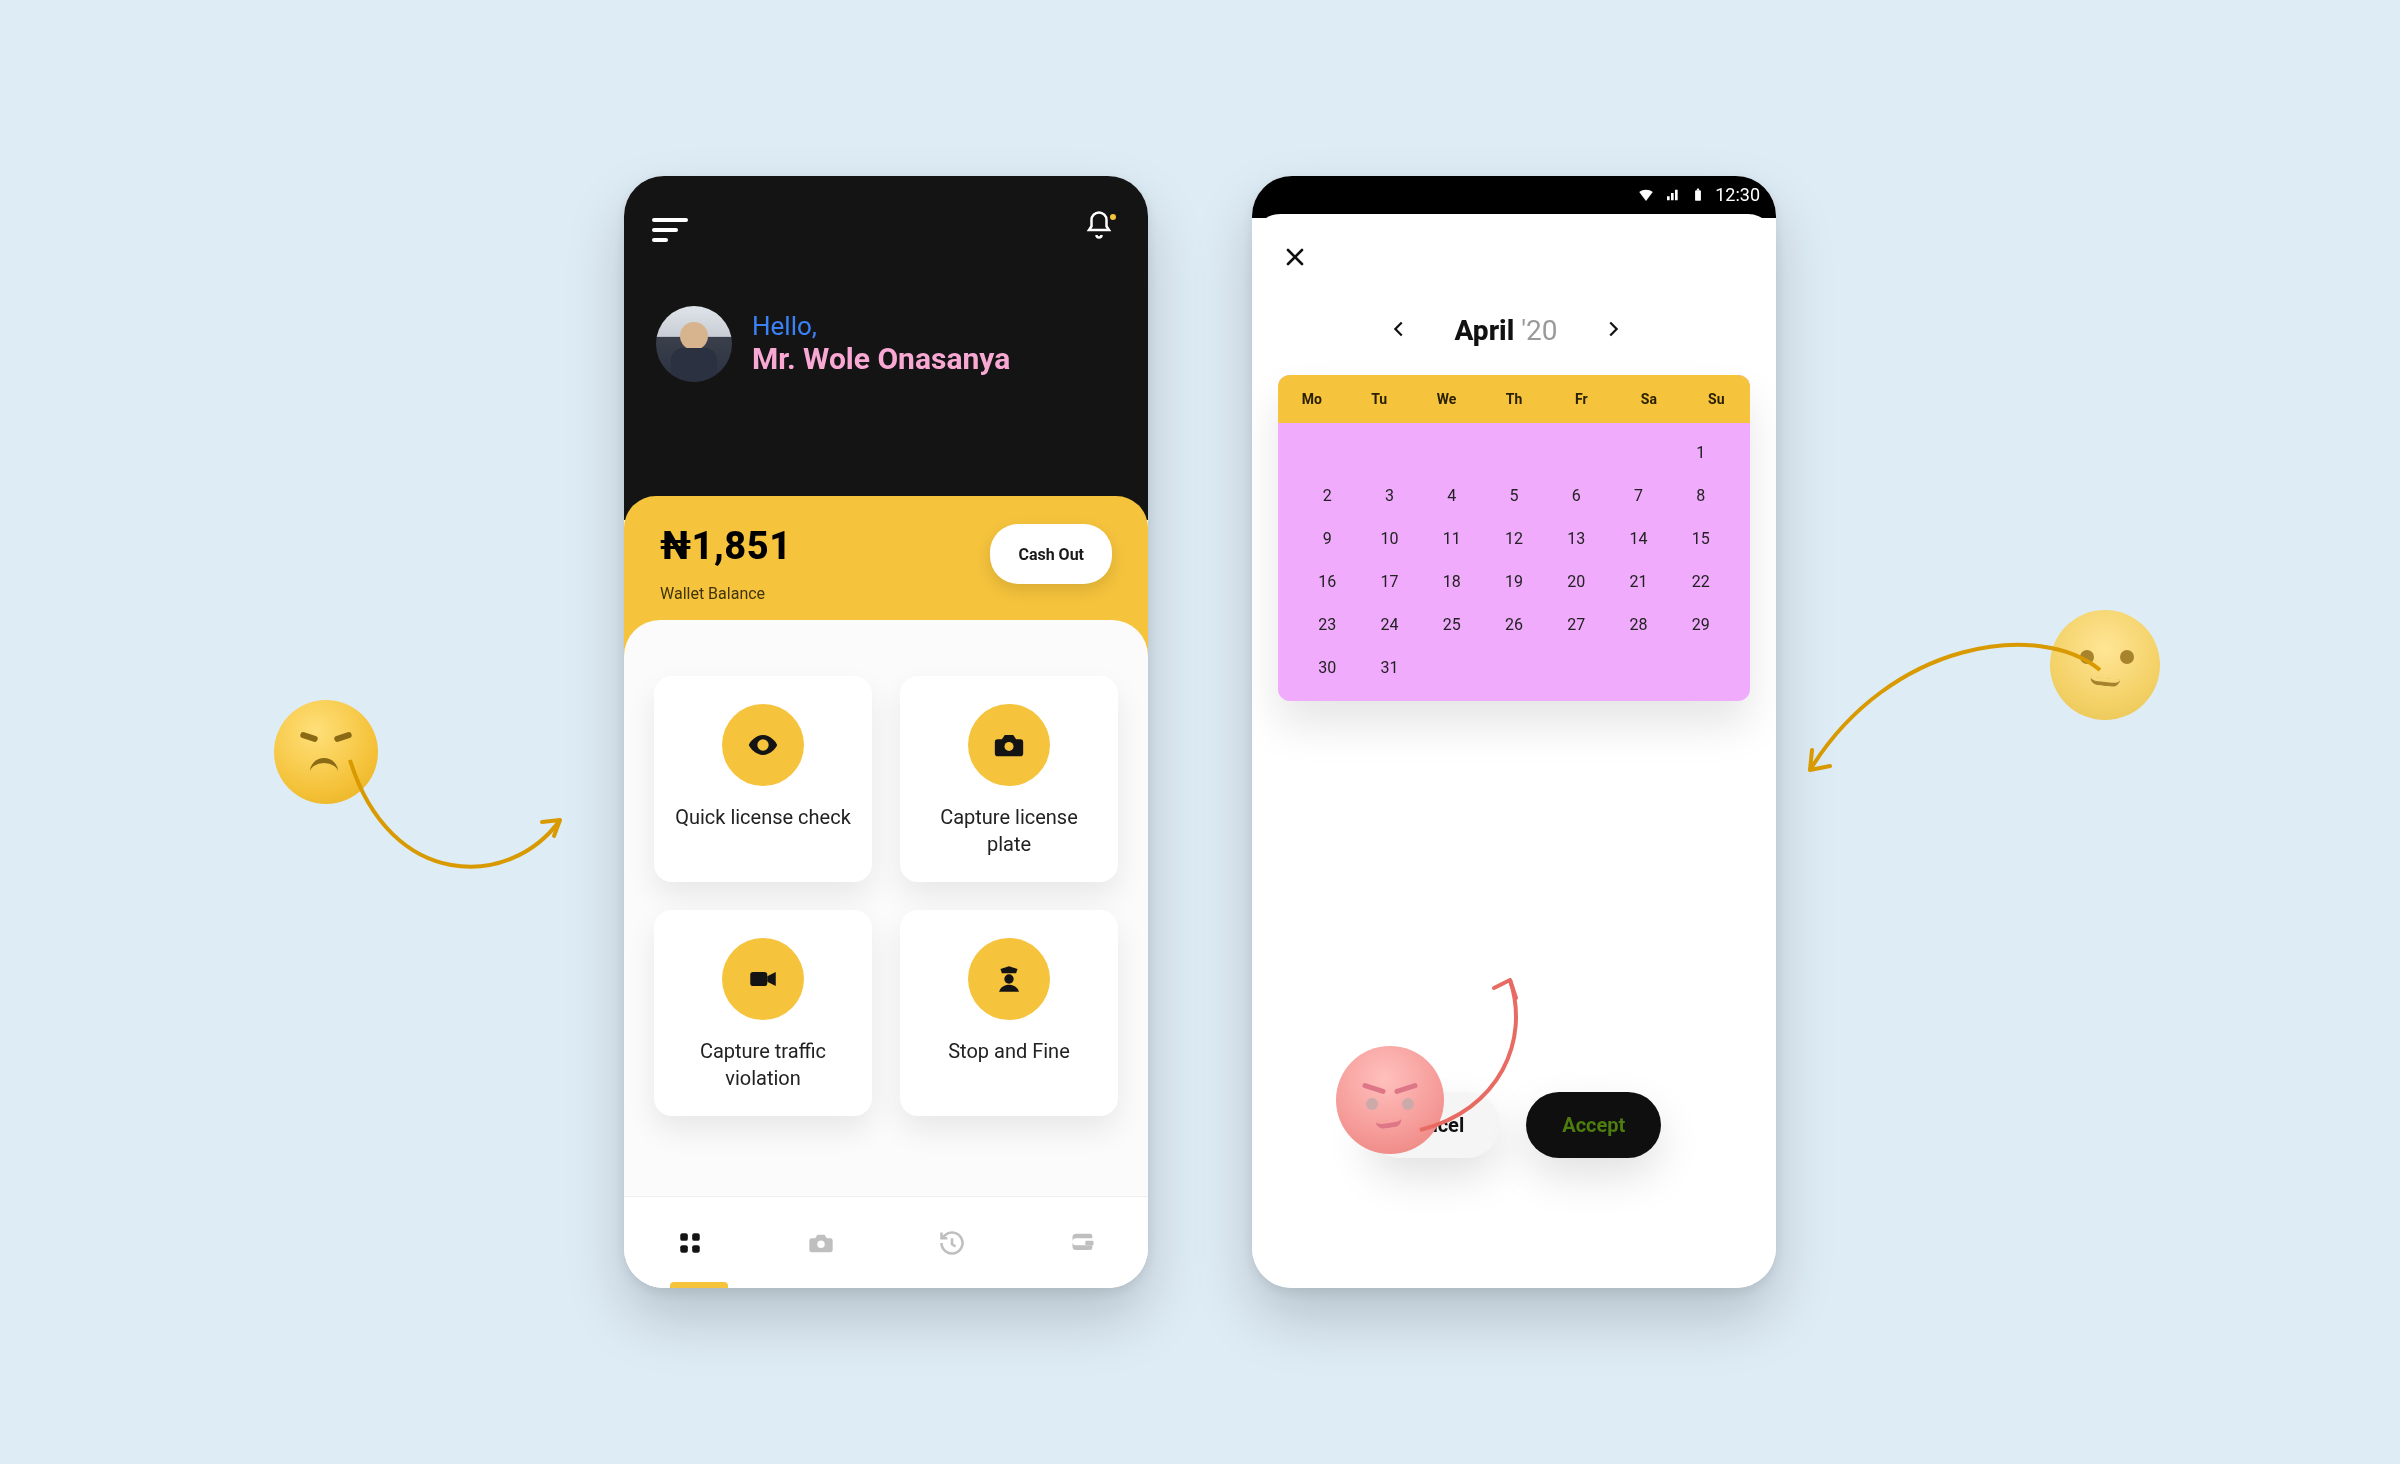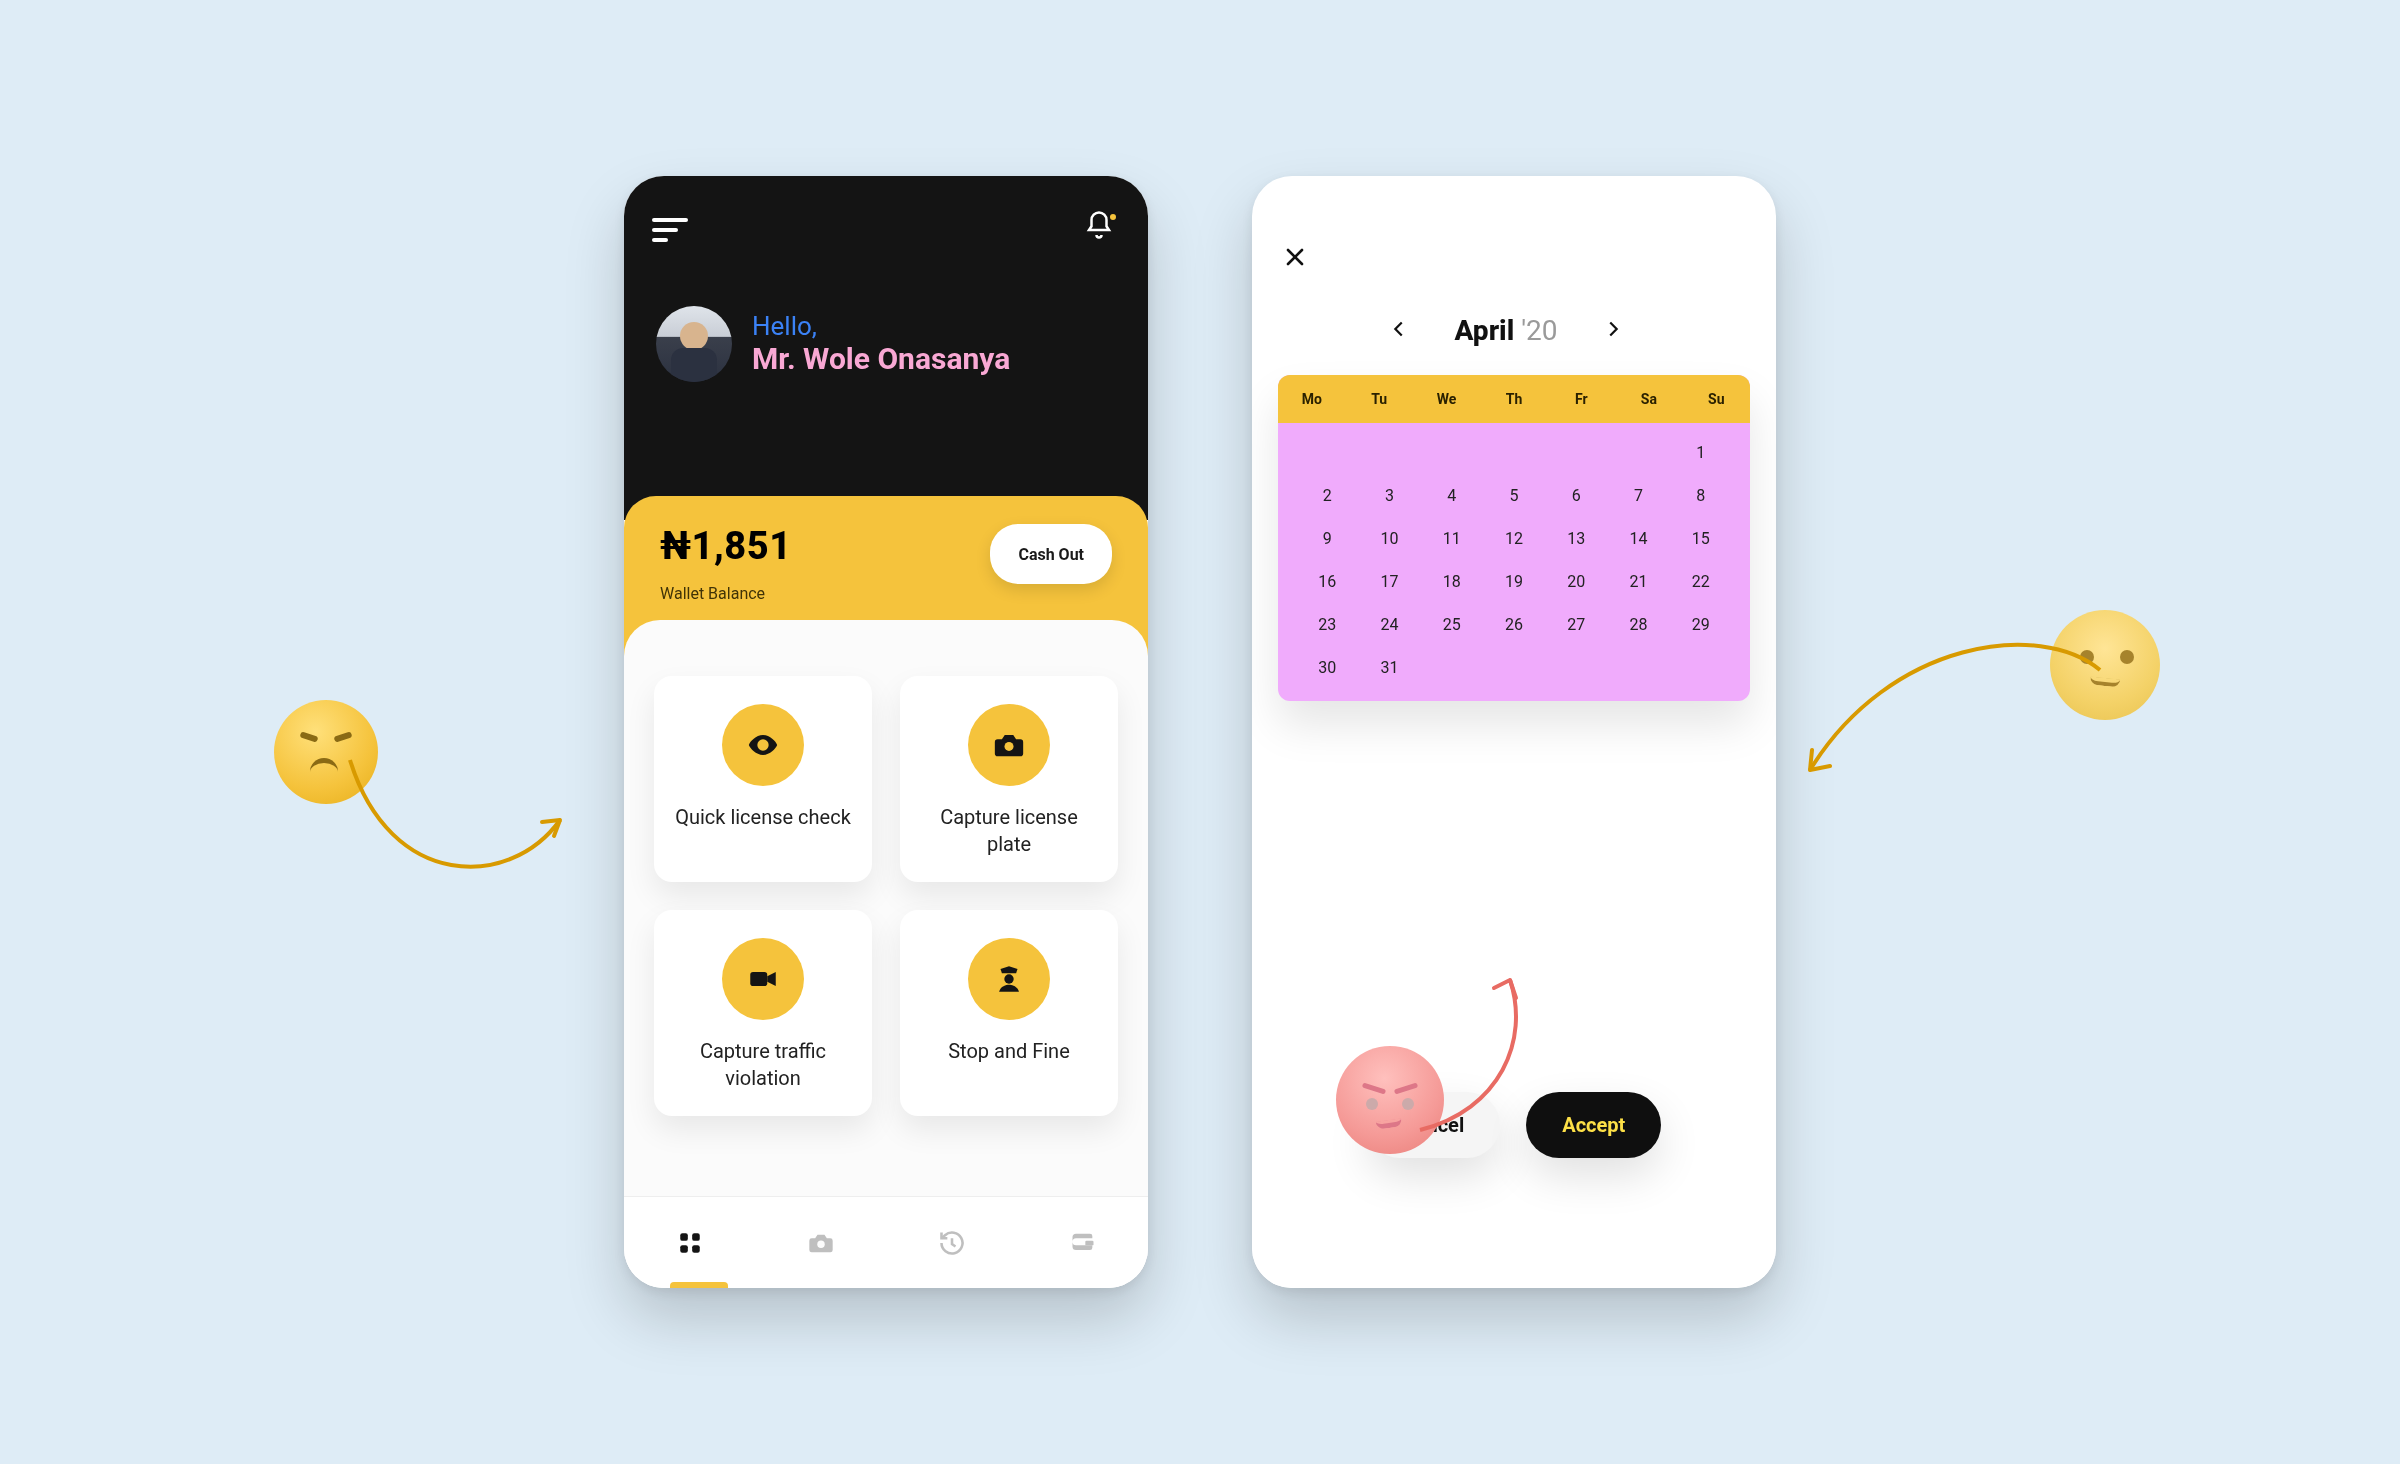--- a/index.html
+++ b/index.html
@@ -123,21 +123,21 @@
   .cal-card { margin:28px auto 0 auto; width:472px; background:#f0abfc; border-radius:12px; box-shadow: 0 24px 44px rgba(0,0,0,0.10); overflow:hidden; }
   .dow { background:var(--amber); display:grid; grid-template-columns: repeat(7, 1fr); }
   .dow span { text-align:center; font-size:14px; font-weight:700; color:#2a2100; padding:16px 0; }
   .grid { display:grid; grid-template-columns: repeat(7, 1fr); padding: 20px 18px 24px 18px; row-gap:24px; }
   .cell { text-align:center; font-size:16px; color:#222; }
   .cell.blank { visibility:hidden; }
 
   .btn-row { position:absolute; left:0; right:0; bottom:130px; display:flex; justify-content:center; gap:26px; }
   .btn { height:66px; padding:0 36px; border-radius:34px; display:flex; align-items:center; font-size:20px; font-weight:700; box-shadow: 0 18px 44px rgba(0,0,0,0.12); }
   .btn-cancel { background:#f5f5f5; color:#111; }
-  .btn-accept { background:#0f0f0f; color:#fde047;justify-content:center; }
+  .btn-accept { background:#0f0f0f; color:#4d7c0f;justify-content:center; }
 
   
   .emo { position:absolute; border-radius:50%; }
   .emo.yellow1 { width:104px; height:104px; background: radial-gradient(circle at 40% 30%, #ffe07a, #f5c33c 60%, #e6ad18); left:274px; top:700px; }
   .emo.yellow2 { width:110px; height:110px; background: radial-gradient(circle at 50% 35%, #ffe596, #f4d268 60%, #e8c24e); right:240px; top:610px; }
   .emo.red1 { width:108px; height:108px; background: radial-gradient(circle at 45% 30%, #ffc0bd, #f59a97 60%, #e97e78); left:1336px; top:1046px; }
   .emo .eye { position:absolute; width:14px; height:14px; background:#8a6a14; border-radius:50%; }
   .emo.yellow2 .eye { background:#a6832c; }
   .emo.red1 .eye { background:#caa; width:12px; height:12px; }
   .emo .mouth { position:absolute; width:30px; height:10px; border-bottom:4px solid #8a6a14; border-radius:0 0 14px 14px; }
@@ -261,20 +261,35 @@
         <svg viewBox="0 0 24 24" width="28" height="28" fill="#8b8b8b">
             <path d="M3 7a3 3 0 0 1 3-3h12a2 2 0 0 1 2 2v2H6a3 3 0 0 0 0 6h14v2a2 2 0 0 1-2 2H6a3 3 0 0 1-3-3V7z"></path>
             <rect x="14" y="10" width="7" height="4" rx="1" fill="#8b8b8b"></rect>
           </svg>
       </div>
       <span class="indicator"></span>
     </div>
   </div>
 
   <div class="phone">
+    <div class="pB-status">
+      <div class="right">
+        <svg viewBox="0 0 24 24" width="18" height="18" fill="#fff">
+            <path d="M12 20l9-12c-5-4-13-4-18 0l9 12z"></path>
+          </svg>
+        <svg viewBox="0 0 24 24" width="16" height="16" fill="#fff">
+            <path d="M3 20h4v-6H3v6zm6 0h4V9H9v11zm6 0h4V4h-4v16z"></path>
+          </svg>
+        <svg viewBox="0 0 24 24" width="14" height="18" fill="#fff">
+            <rect x="7" y="4" width="10" height="18" rx="2"></rect>
+            <rect x="10" y="1" width="4" height="3" rx="1"></rect>
+          </svg>
+        <span>12:30</span>
+      </div>
+    </div>
     <div class="pB-body">
       <div class="close-btn">
         <svg viewBox="0 0 24 24" width="24" height="24" stroke="#111" stroke-width="2.6" stroke-linecap="round">
             <path d="M5 5l14 14M19 5L5 19"></path>
           </svg>
       </div>
 
       <div class="month-header">
         <div>
           <svg viewBox="0 0 24 24" width="22" height="22" fill="none" stroke="#111" stroke-width="2.4">

